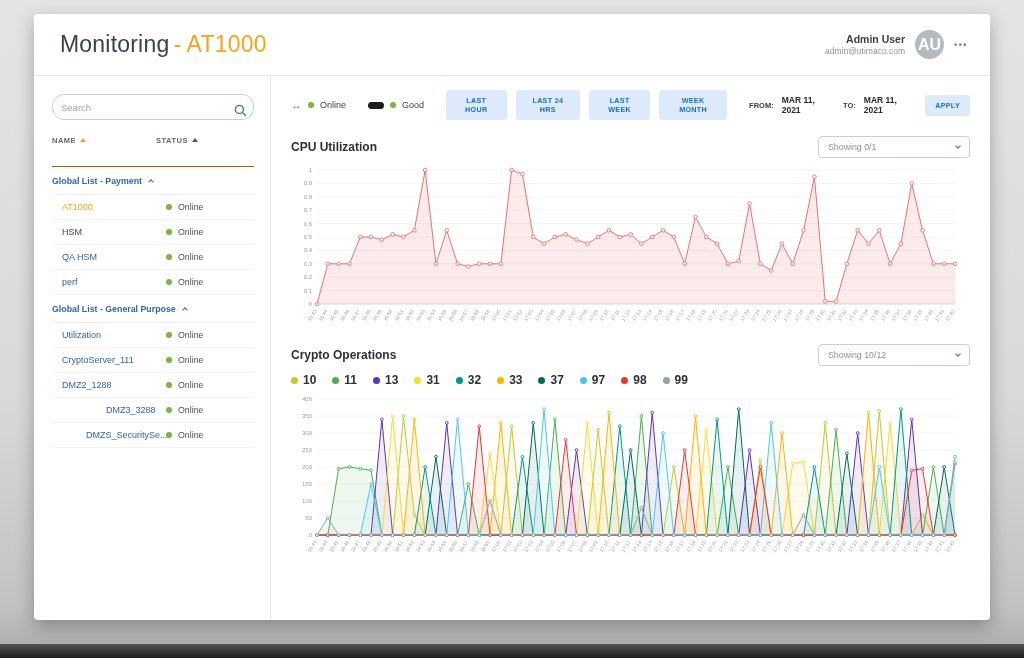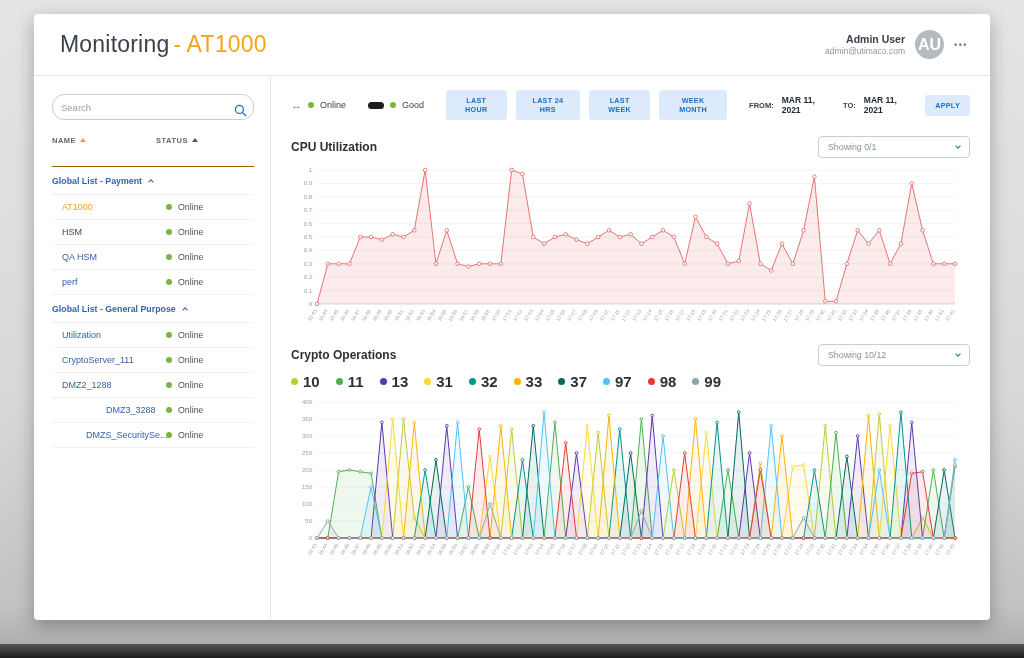--- a/index.html
+++ b/index.html
@@ -59,21 +59,21 @@
   .range-btn,.apply-btn{background:#ddeafb;color:#1a6fc4;border:none;border-radius:3px;font-size:7.2px;font-weight:bold;
     padding:6px 10px;letter-spacing:.3px;cursor:pointer;font-family:"Liberation Sans",sans-serif;}
   .fromto{display:flex;align-items:center;gap:8px;}
   .ft-label{font-size:7.5px;font-weight:bold;color:#39404a;}
   .ft-value{font-size:8.5px;font-weight:bold;color:#232a31;margin-right:6px;}
   .section-head{display:flex;align-items:center;justify-content:space-between;margin-top:16px;}
   .section-title{font-size:12px;font-weight:bold;color:#2b3136;}
   .dropdown{width:152px;border:1px solid #c7ced5;border-radius:4px;padding:5px 9px;display:flex;align-items:center;
     justify-content:space-between;font-size:8.8px;color:#8a9298;cursor:pointer;}
   .dropdown .chev{color:#1a6fc4;}
-  .crypto-legend{display:flex;align-items:center;gap:16px;margin-top:7px;font-size:15px;font-weight:bold;color:#2b3136;}
+  .crypto-legend{display:flex;align-items:center;gap:16px;margin-top:7px;font-size:12px;font-weight:bold;color:#2b3136;}
   .legend-item{display:flex;align-items:center;gap:5px;cursor:pointer;}
   .legend-item .dot{width:7px;height:7px;}
   svg{display:block;margin-top:4px;}
   text{font-family:"Liberation Sans",sans-serif;}
 </style>
 </head>
 <body>
 
 <div class="window">
 

